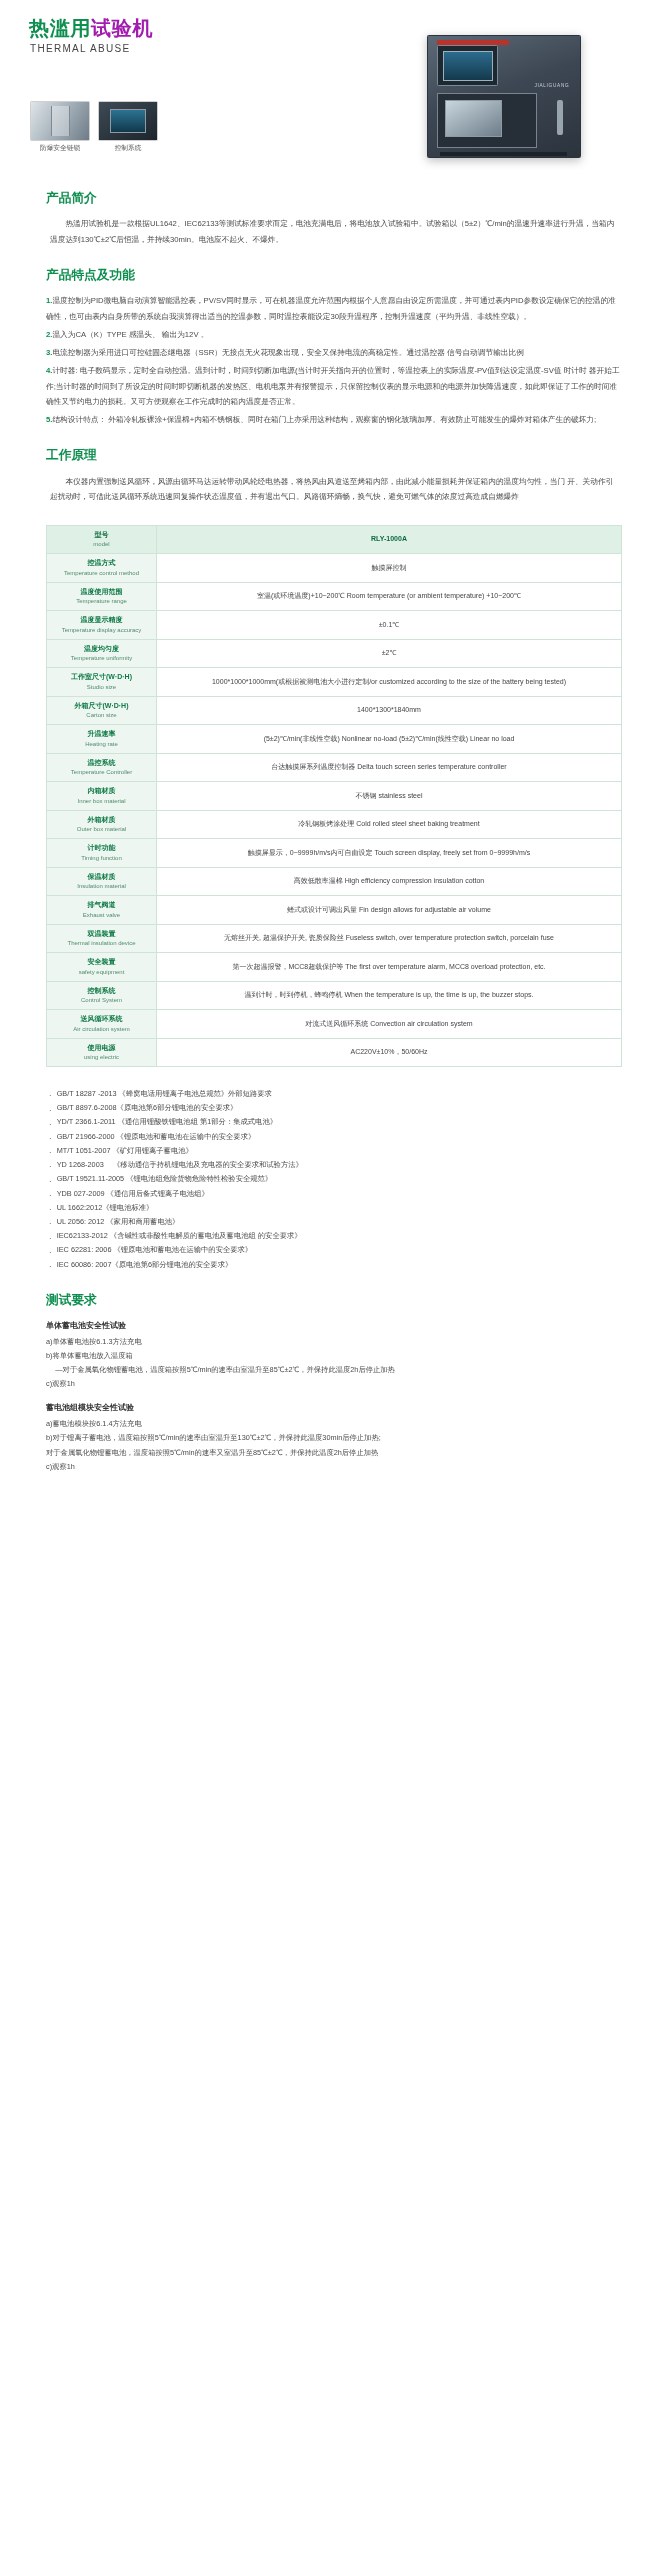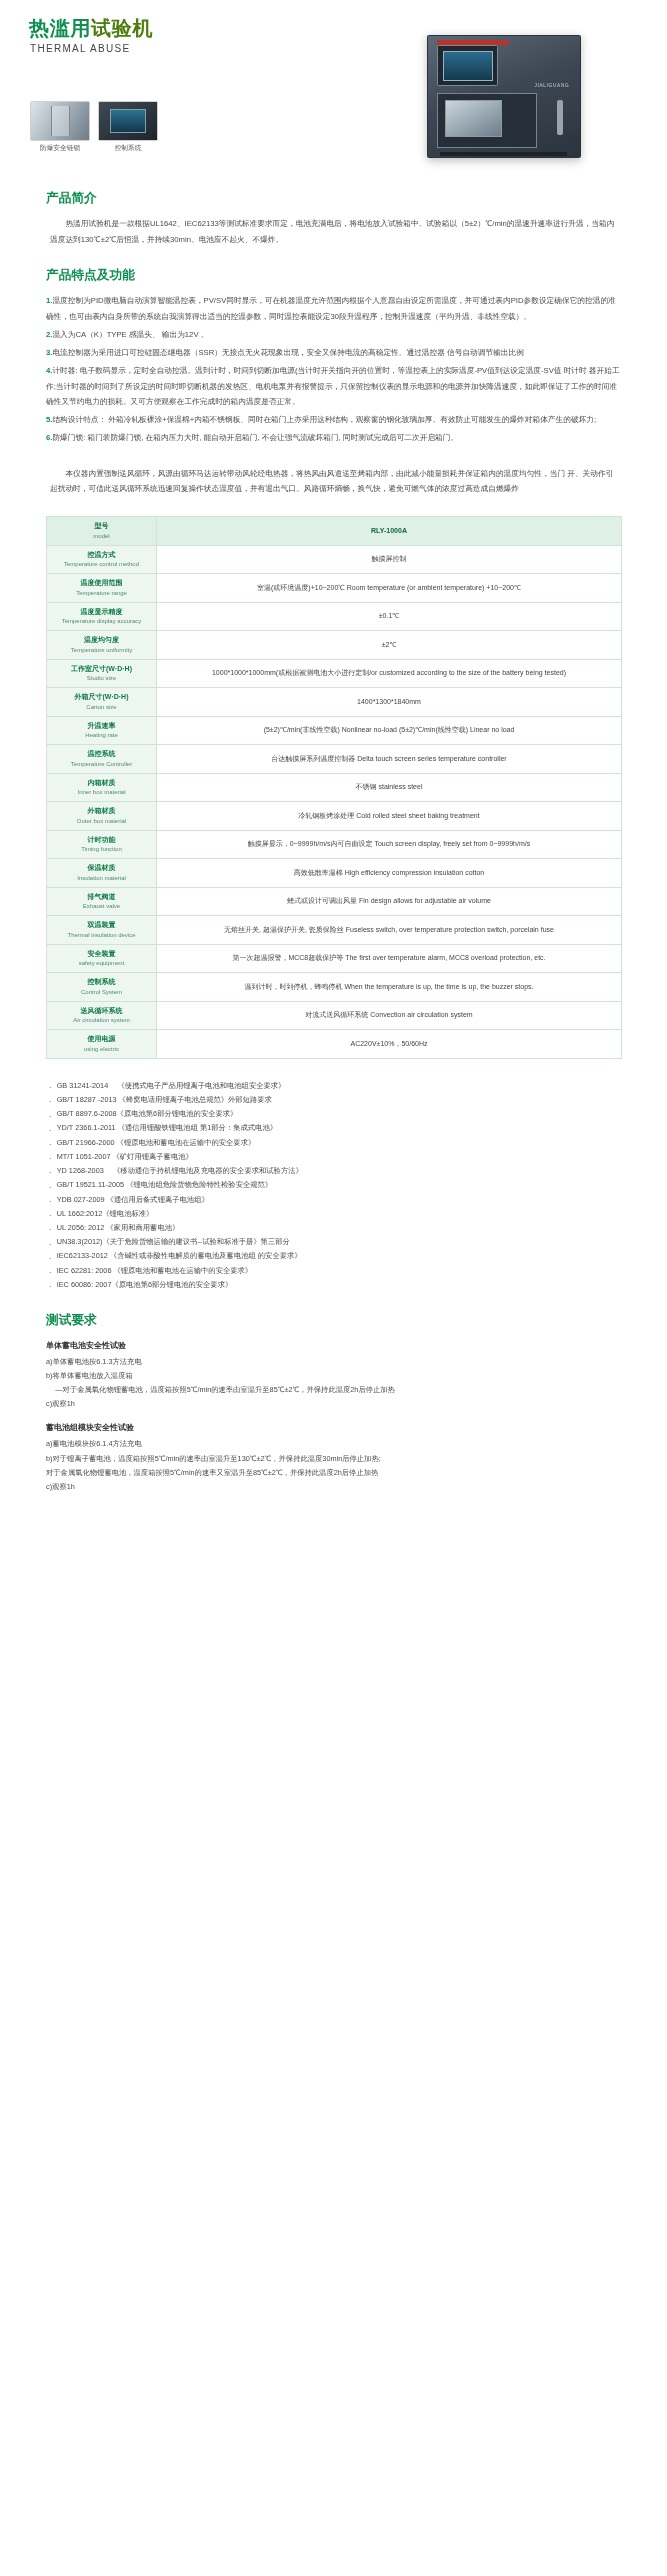--- a/index.html
+++ b/index.html
@@ -22,21 +22,21 @@
     overflow:hidden;
   }
   .hero-title {
     position:absolute;
     left:29px; top:14.7px;
     font-size:20px;
     font-weight:bold;
     letter-spacing:0.7px;
   }
   .hero-title .accent { color:#0e8f4f; }
-  .hero-title .dark { color:#4d7c0f; }
+  .hero-title .dark { color:#a21caf; }
   .hero-sub {
     position:absolute;
     left:30px; top:43px;
     font-size:10px;
     color:#444;
     letter-spacing:1.3px;
   }
   .hero-photo {
     position:absolute;
     right:87px; top:35px;
@@ -248,25 +248,25 @@
   </div>
 
   <div class="section">
     <h2 class="sec-title">产品特点及功能</h2>
     <ul class="feat-list">
       <li><b>1.</b><span>温度控制为PID微电脑自动演算智能温控表，PV/SV同时显示，可在机器温度允许范围内根据个人意愿自由设定所需温度，并可通过表内PID参数设定确保它的控温的准确性，也可由表内自身所带的系统自我演算得出适当的控温参数，同时温控表能设定30段升温程序，控制升温速度（平均升温、非线性空载）。</span></li>
       <li><b>2.</b><span>温入为CA（K）TYPE 感温头、  输出为12V 。</span></li>
       <li><b>3.</b><span>电流控制器为采用进口可控硅固态继电器（SSR）无接点无火花现象出现，安全又保持电流的高稳定性。通过温控器 信号自动调节输出比例</span></li>
       <li><b>4.</b><span>计时器: 电子数码显示，定时全自动控温。温到计时，时间到切断加电源(当计时开关指向开的位置时，等温控表上的实际温度-PV值到达设定温度-SV值  时计时 器开始工作;当计时器的时间到了所设定的时间时即切断机器的发热区、电机电泵并有报警提示，只保留控制仪表的显示电源和的电源并加快降温速度，如此即保证了工作的时间准确性又节约电力的损耗。又可方便观察在工作完成时的箱内温度是否正常。</span></li>
       <li><b>5.</b><span>结构设计特点：  外箱冷轧板裸涂+保温棉+内箱不锈钢板、同时在箱门上亦采用这种结构，观察窗的钢化玻璃加厚。有效防止可能发生的爆炸对箱体产生的破坏力;</span></li>
-      <li><b>6.</b><span>防爆门锁: 箱门装防爆门锁, 在箱内压力大时, 能自动开启箱门, 不会让强气流破坏箱门, 同时测试完成后可二次开启箱门。</span></li>
     </ul>
   </div>
 
   <div class="section">
+    <h2 class="sec-title">工作原理</h2>
     <p class="para">本仪器内置强制送风循环，风源由循环马达运转带动风轮经电热器，将热风由风道送至烤箱内部，由此减小能量损耗并保证箱内的温度均匀性，当门 开、关动作引起扰动时，可借此送风循环系统迅速回复操作状态温度值，并有退出气口。风路循环熵畅，换气快，避免可燃气体的浓度过高造成自燃爆炸</p>
   </div>
 
   <div class="section">
     <table class="tbl">
       <tbody>
         <tr class="head">
           <th>
             <span>型号</span>
             <span class="en">model</span>
@@ -344,32 +344,30 @@
         <tr>
             <th><span>使用电源</span><span class="en">using electric</span></th>
             <td>AC220V±10%，50/60Hz</td>
           </tr>
       </tbody>
     </table>
   </div>
 
   <div class="section">
     <ul class="std-list">
-      <li>GB 31241-2014 　《便携式电子产品用锂离子电池和电池组安全要求》</li>
       <li>GB/T 18287 -2013 《蜂窝电话用锂离子电池总规范》外部短路要求</li>
       <li>GB/T 8897.6-2008《原电池第6部分锂电池的安全要求》</li>
       <li>YD/T 2366.1-2011 《通信用锂酸铁锂电池组  第1部分：集成式电池》</li>
       <li>GB/T 21966-2000 《锂原电池和蓄电池在运输中的安全要求》</li>
       <li>MT/T 1051-2007 《矿灯用锂离子蓄电池》</li>
       <li>YD 1268-2003 　《移动通信手持机锂电池及充电器的安全要求和试验方法》</li>
       <li>GB/T  19521.11-2005 《锂电池组危险货物危险特性检验安全规范》</li>
       <li>YDB 027-2009 《通信用后备式锂离子电池组》</li>
       <li>UL 1662:2012《锂电池标准》</li>
       <li>UL 2056: 2012 《家用和商用蓄电池》</li>
-      <li>UN38.3(2012)《关于危险货物运输的建议书--试验和标准手册》第三部分</li>
       <li>IEC62133-2012 《含碱性或非酸性电解质的蓄电池及蓄电池组 的安全要求》</li>
       <li>IEC 62281: 2006 《锂原电池和蓄电池在运输中的安全要求》</li>
       <li>IEC 60086: 2007《原电池第6部分锂电池的安全要求》</li>
     </ul>
   </div>
 
   <div class="section">
     <h2 class="sec-title">测试要求</h2>
 
     <div>

